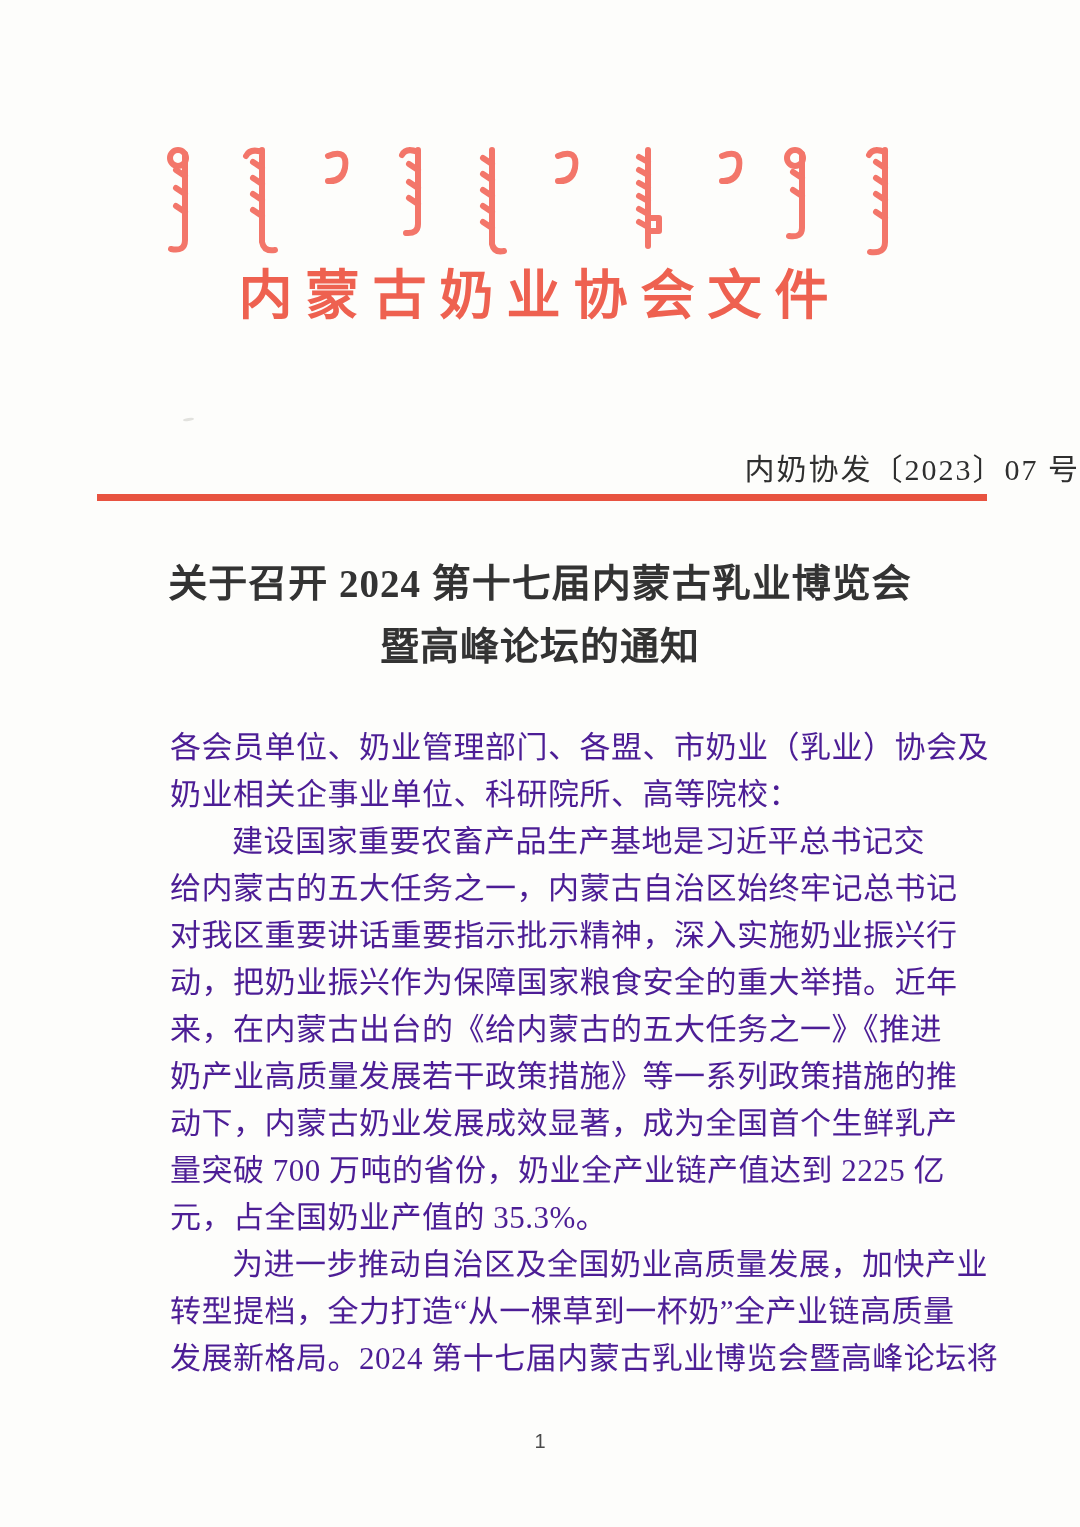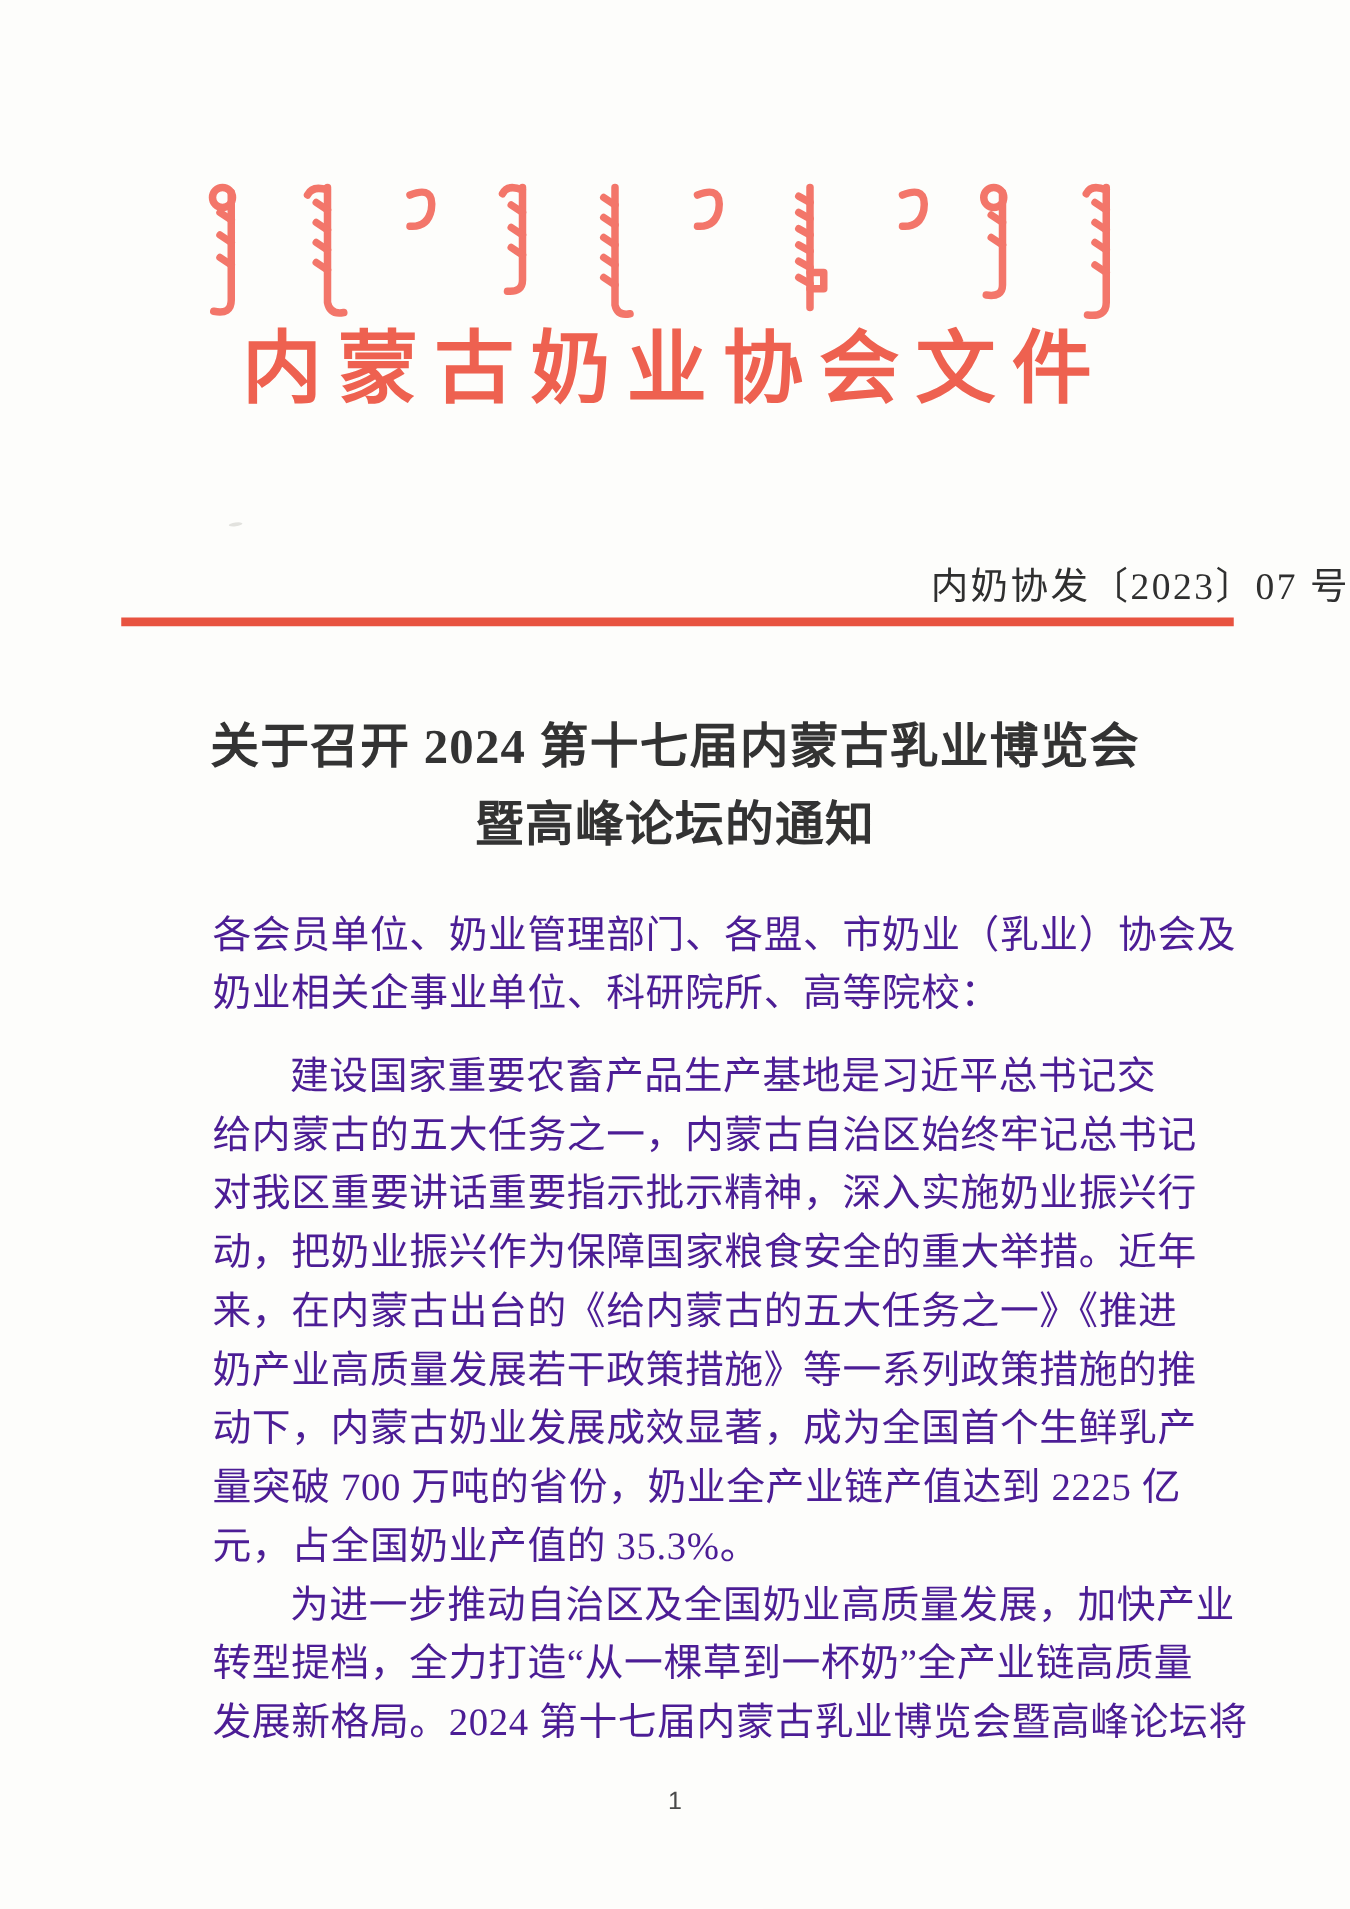--- a/index.html
+++ b/index.html
@@ -29,21 +29,21 @@
     stroke-linecap: round;
     stroke-linejoin: round;
   }
 
   
   .org-title {
     position: absolute;
     top: 248px;
     left: 0; right: 0;
     text-align: center;
-    font-size: 64px;
+    font-size: 54px;
     line-height: 96px;
     font-weight: 700;
     letter-spacing: 13px;
     color: #ee6150;
     white-space: nowrap;
   }
 
   
   .speck {
     position: absolute;
@@ -76,21 +76,21 @@
     left: 97px;
     width: 890px;
     height: 7px;
     background: #e85340;
   }
 
   .notice-title {
     position: absolute;
     top: 552px;
     left: 0; right: 0;
-    margin: 14px;
+    margin: 0;
     text-align: center;
     font-size: 39px;
     line-height: 63px;
     font-weight: 700;
     letter-spacing: 1px;
     color: #333333;
   }
   .notice-title span { display: block; }
 
   .content {
@@ -98,21 +98,21 @@
     top: 724px;
     left: 170px;
     width: 744px;
     font-size: 31px;
     line-height: 47px;
     letter-spacing: 0.5px;
     color: #4c1d95;
   }
   .content .line { white-space: nowrap; }
   .content .indent { text-indent: 2em; }
-  .para1 { margin-top: 19px; }
+  .para1 { }
 
   .page-number {
     position: absolute;
     top: 1430px;
     left: 0; right: 0;
     text-align: center;
     font-size: 20px;
     color: #4a4a4a;
     font-family: "Liberation Sans", "DejaVu Sans", sans-serif;
   }

